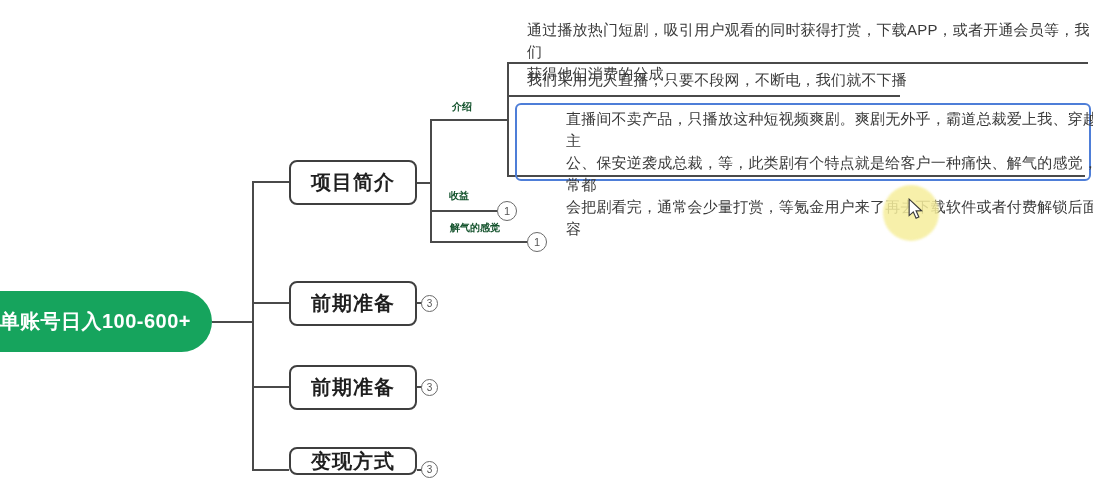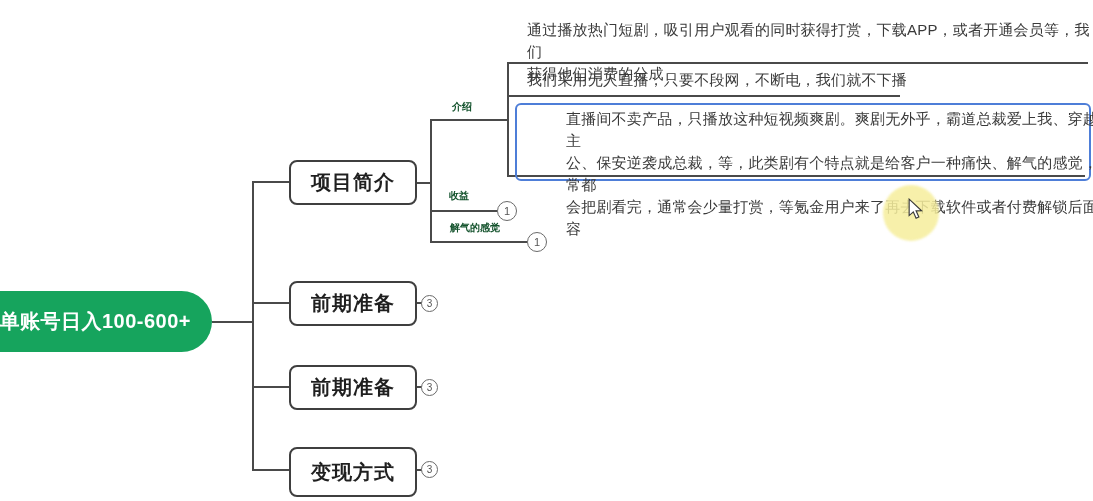--- a/index.html
+++ b/index.html
@@ -92,21 +92,21 @@
 
   <div class="topic-box" style="top:281px;">
     <span>前期准备</span>
   </div>
   <div class="topic-box" style="top:160px;">
     <span>项目简介</span>
   </div>
   <div class="topic-box" style="top:365px;">
     <span>前期准备</span>
   </div>
-  <div class="topic-box" style="top:447px; height:50px;">
+  <div class="topic-box" style="top:447px; height:28px;">
     <span>变现方式</span>
   </div>
 
   <div class="badge b17" style="left:421px; top:295px;">
     <span>3</span>
   </div>
   <div class="badge b17" style="left:421px; top:379px;">
     <span>3</span>
   </div>
   <div class="badge b17" style="left:421px; top:461px;">

